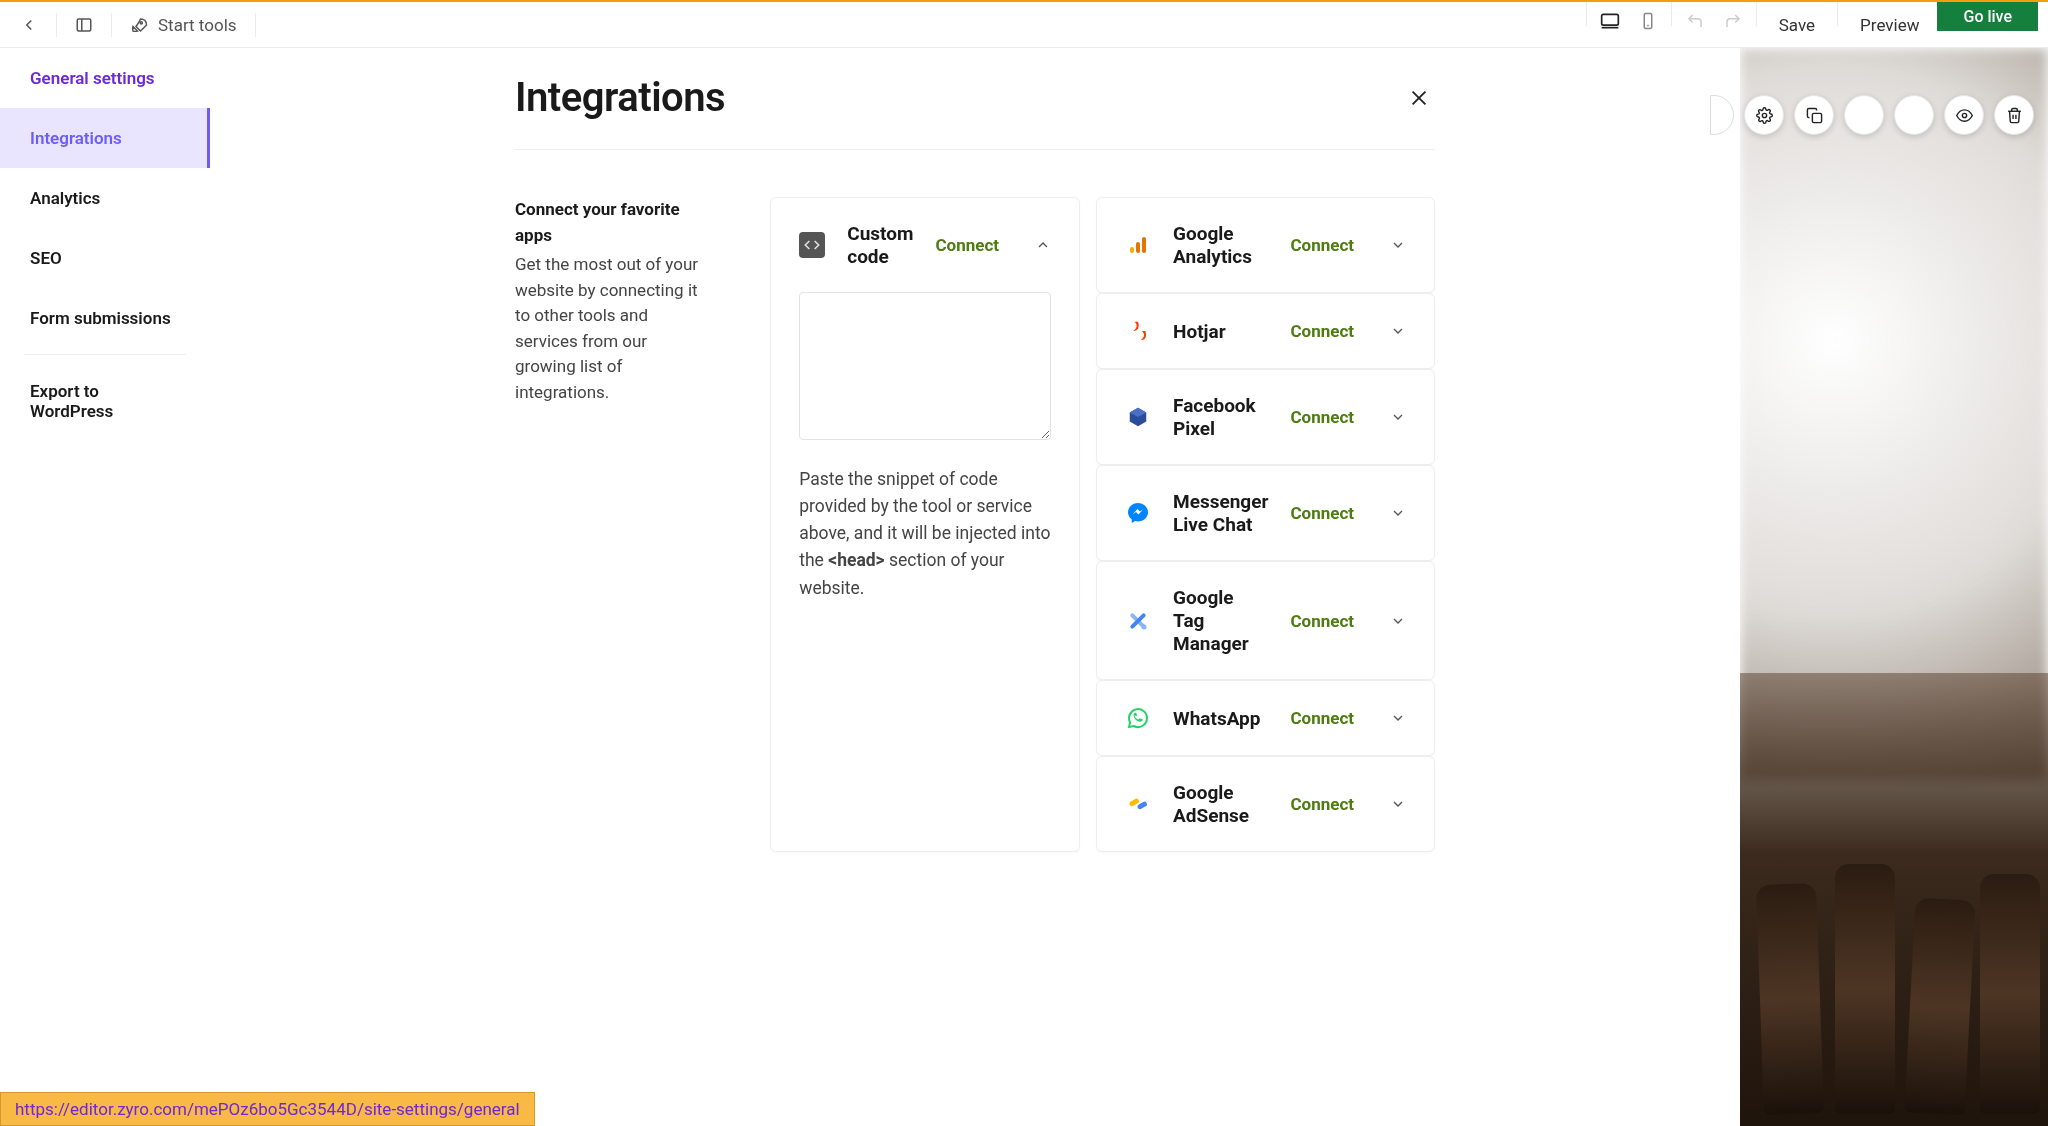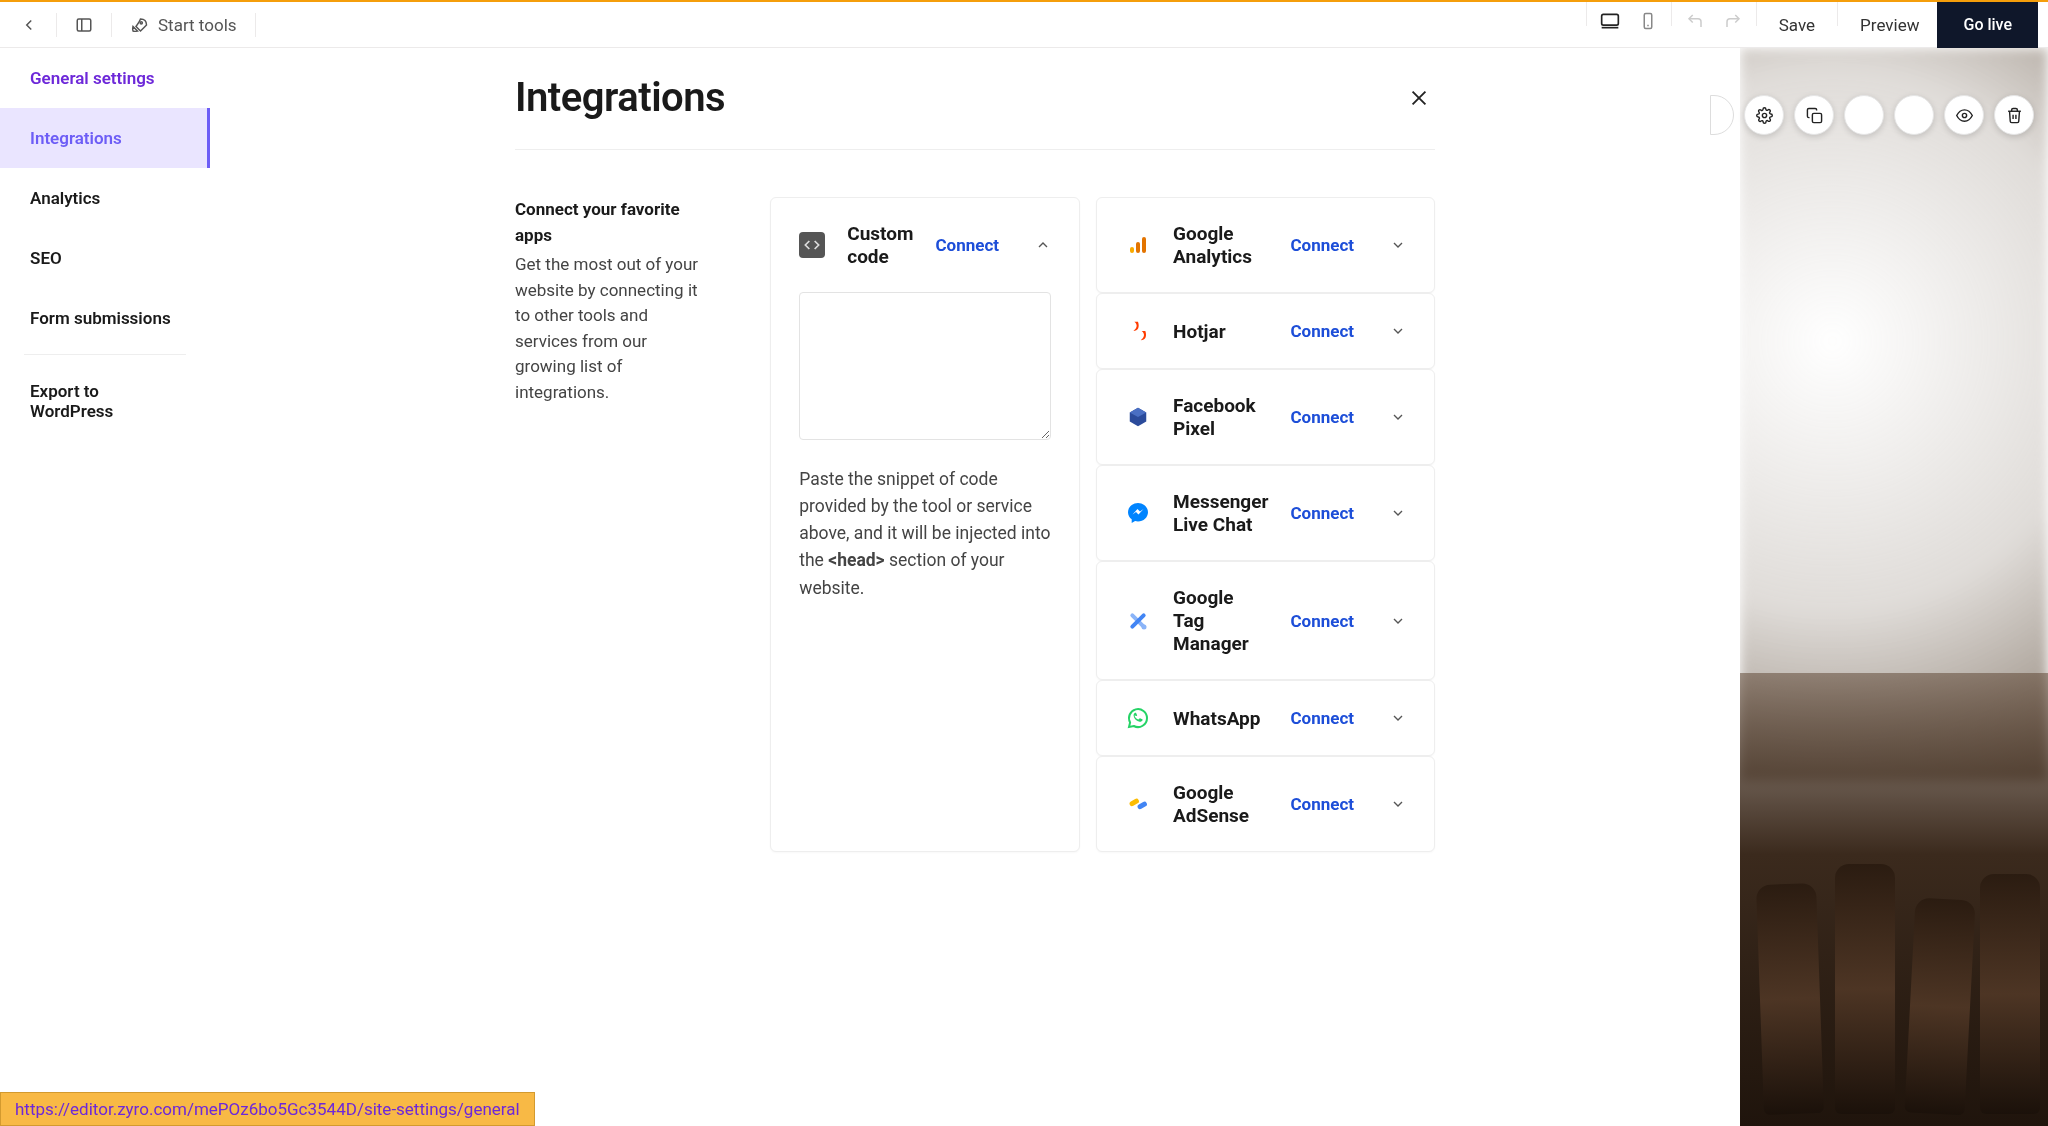--- a/index.html
+++ b/index.html
@@ -33,21 +33,21 @@
     width: 38px; height: 38px;
     display: flex; align-items: center; justify-content: center;
     color: #555; cursor: pointer; border-radius: 4px;
   }
   .tb-sep { width: 1px; height: 24px; background: #eceaea; margin: 0 4px; }
   .start-guide { display: flex; align-items: center; gap: 10px; font-size: 17px; color: #555; padding: 0 10px; cursor: pointer; }
   .toolbar-right { display: flex; align-items: flex-start; }
   .toolbar-right .tb-btn { color: #888; }
   .toolbar-right .tb-btn.active { color: #222; }
   .text-btn { font-size: 17px; color: #333; padding: 0 18px; height: 46px; display:flex; align-items:center; cursor:pointer; }
-  .go-live { background:#0f172a; color:#fff; font-weight:500; padding:0 26px; height:46px; display:flex; align-items:center; cursor:pointer; }
+  .go-live { background:#15803d; color:#fff; font-weight:500; padding:0 26px; height:29px; display:flex; align-items:center; cursor:pointer; }
 
   
   .layer {
     position: absolute;
     top: 48px; left: 0;
     display: flex;
     z-index: 30;
   }
 
   .sidebar {
@@ -100,21 +100,21 @@
     border:1px solid #eee;
     border-radius:6px;
     box-shadow: 0 1px 2px rgba(0,0,0,0.03);
   }
   .int-header {
     display:flex; align-items:center; padding: 24px 28px;
     gap: 22px;
   }
   .int-icon { width:26px; height:26px; flex-shrink:0; display:flex; align-items:center; justify-content:center; }
   .int-name { font-size:19px; font-weight:700; flex:1; }
-  .connect { font-size:17px; font-weight:700; color:#1d4ed8; margin-right: 14px; }
+  .connect { font-size:17px; font-weight:700; color:#4d7c0f; margin-right: 14px; }
   .chev { color:#555; }
   .int-body { padding: 0 28px 28px; }
   .code-area {
     width:100%; height: 148px;
     border:1px solid #e3e3e3; border-radius:4px;
     resize: vertical;
     font-family: monospace; font-size:14px; padding:10px;
   }
   .hint { font-size:17.5px; color:#444; line-height:1.55; margin-top:22px; }
   .hint strong { font-weight:700; }

